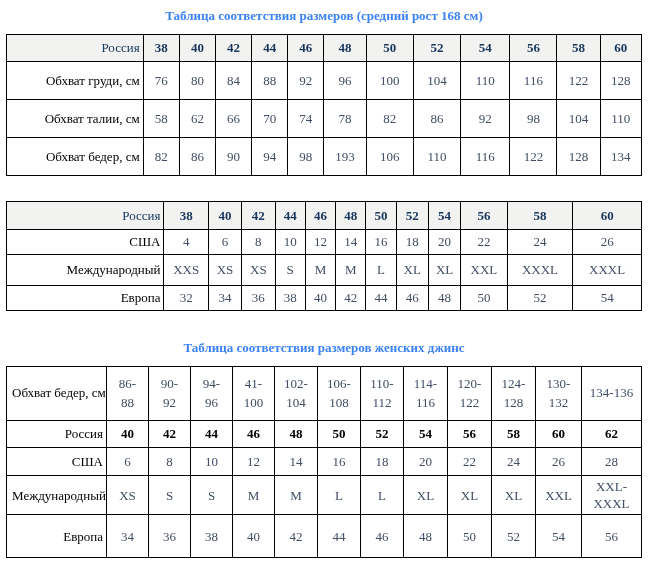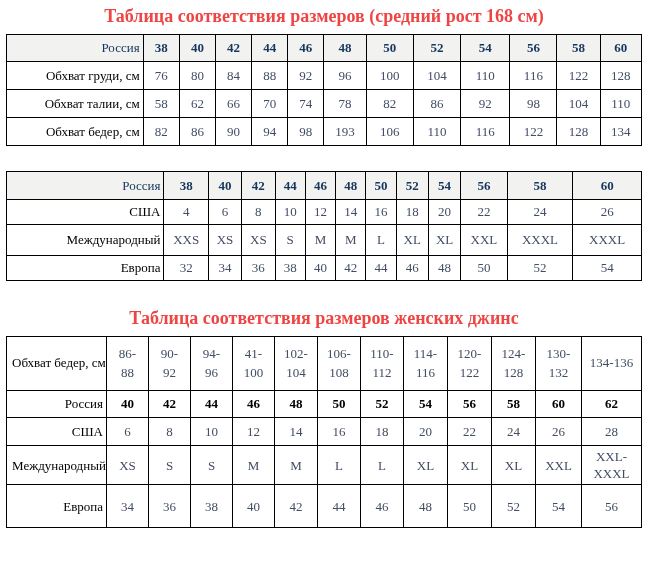--- a/index.html
+++ b/index.html
@@ -12,21 +12,21 @@
   body{
     width:648px;height:587px;overflow:hidden;
     font-family:"Liberation Serif","DejaVu Serif",serif;
     -webkit-font-smoothing:antialiased;
   }
   .page{padding-top:8px;}
   .block{margin:0;}
   #block-1{margin-top:25px;}
   #block-2{margin-top:29px;font-family:Liberation Serif, serif;}
   .tbl-title{
-    text-align:center;font-weight:700;font-size:18px;color:#ef4444;
+    text-align:center;font-weight:700;font-size:13px;color:#3b82f6;
     margin:0 0 10px 0;line-height:16px;
   }
   table{
     border-collapse:collapse;table-layout:fixed;
     width:636px;margin:0 auto;
   }
   td{
     border:1px solid var(--border);
     text-align:center;vertical-align:middle;
     font-size:13px;line-height:1.32;
@@ -44,21 +44,21 @@
   }
   tr.row-head td.lbl, tr.row-accent td.lbl{
     font-weight:400;color:var(--navy);
   }
   
   tr.row-strong td{font-weight:700;color:#000;}
   tr.row-strong td.lbl{font-weight:400;}
   
   tr.row-range td{line-height:1.45;}
   
-  #table-general tr{height:28px;}
+  #table-general tr{height:38px;}
   #table-general tr.row-head{height:27px;}
   #table-womens-clothing tr{height:25px;}
   #table-womens-clothing tr.row-head{height:28px;}
   #table-womens-clothing tr:nth-child(3){height:31px;}
   #table-womens-jeans tr:nth-child(1){height:54px;}
   #table-womens-jeans tr:nth-child(2){height:27px;}
   #table-womens-jeans tr:nth-child(3){height:28px;}
   #table-womens-jeans tr:nth-child(4){height:28px;}
   #table-womens-jeans tr:nth-child(5){height:43px;}
   #table-womens-jeans tr:nth-child(6){height:28px;}

